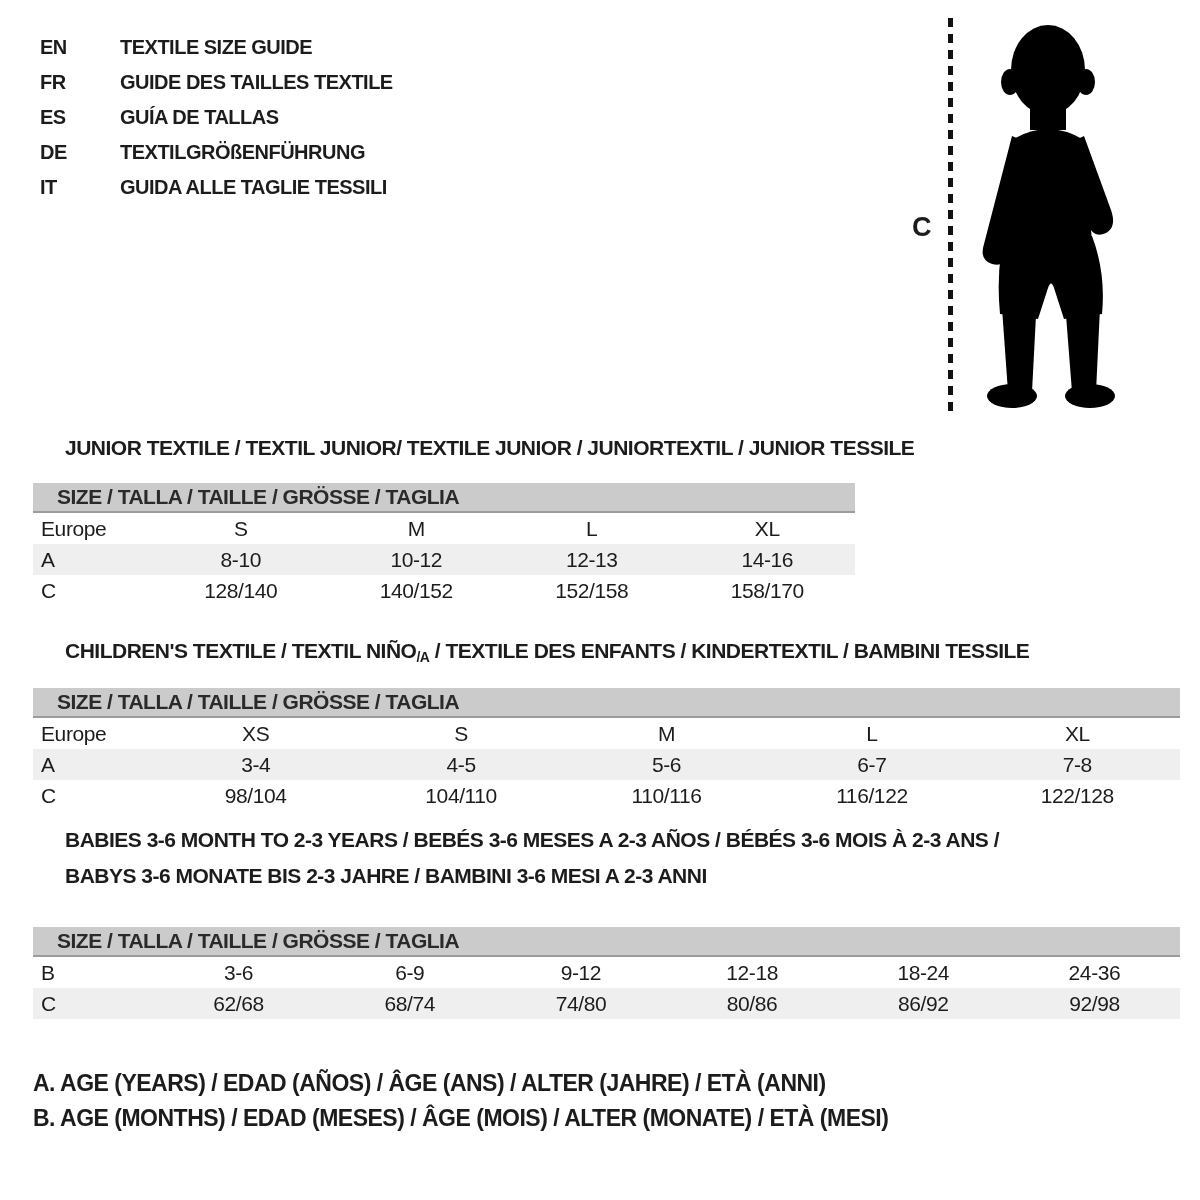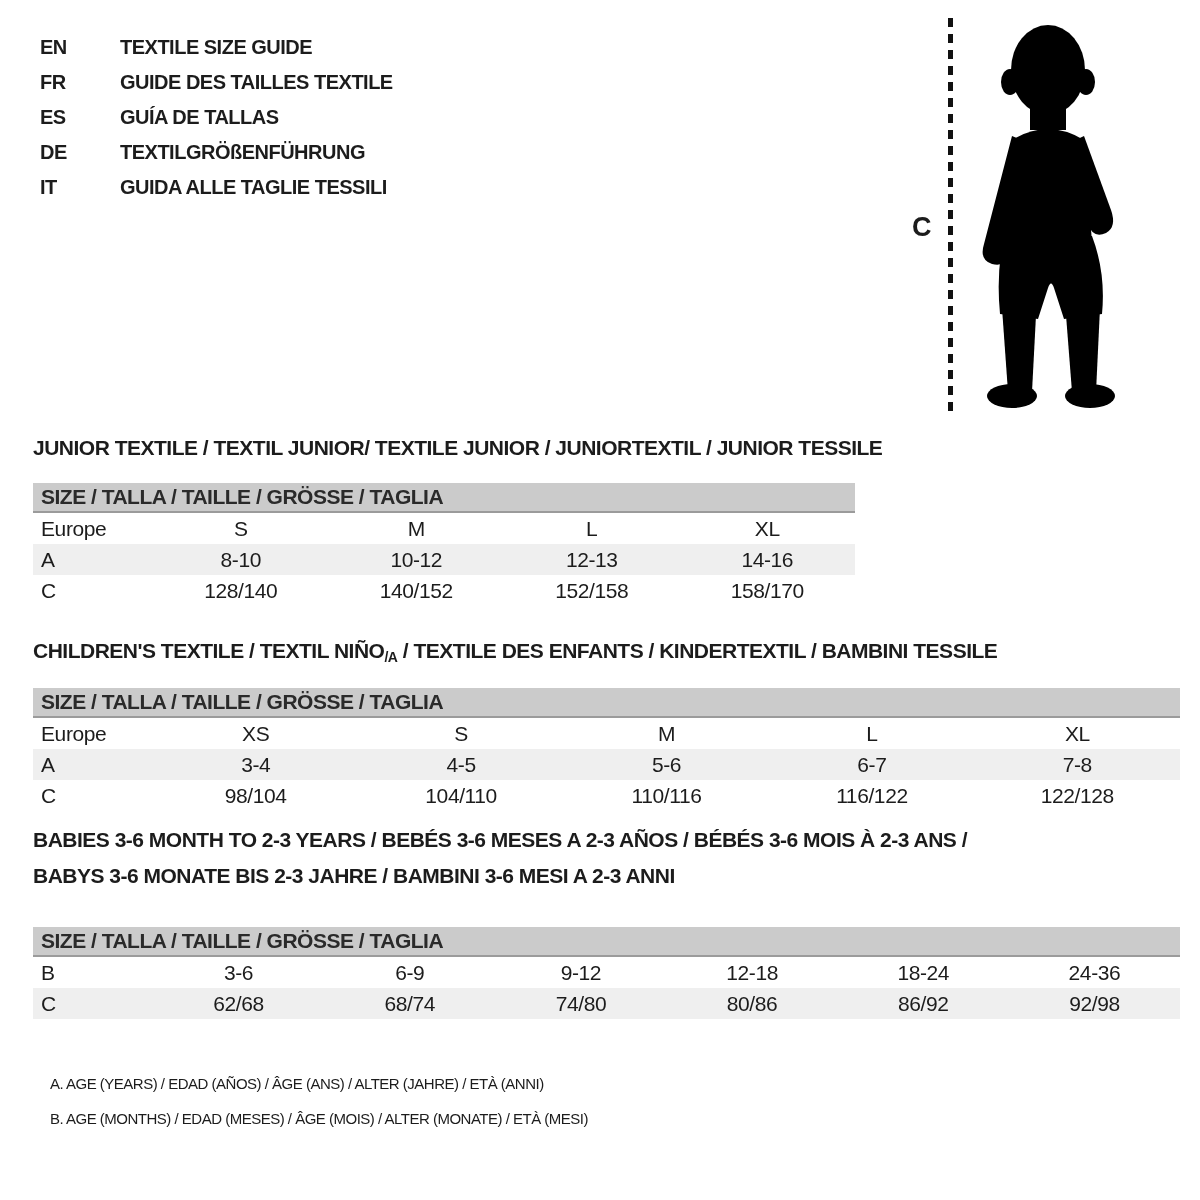--- a/index.html
+++ b/index.html
@@ -18,40 +18,40 @@
 
   
   .measure-line{
     left:948px;top:18px;width:5px;height:398px;
     background:repeating-linear-gradient(to bottom,#111 0 9px,transparent 9px 16px);
   }
   .measure-label{left:912px;top:212px;font-size:27px;font-weight:bold;}
   .silhouette{left:966px;top:18px;}
 
   
-  .heading{font-size:21px;font-weight:bold;letter-spacing:-0.5px;white-space:nowrap;}
+  .heading{font-size:21px;font-weight:bold;letter-spacing:-0.5px;white-space:nowrap;margin-left:32px;}
   .heading .subscript{font-size:14px;vertical-align:-4px;}
 
   
   .table{left:33px;}
   .size-bar{
     height:28px;background:#cbcbcb;border-bottom:2px solid #9b9b9b;
     font-size:21px;font-weight:bold;letter-spacing:-0.5px;
-    display:flex;align-items:center;padding-left:8px;color:#2a2a2a;
+    display:flex;align-items:center;padding-left:24px;color:#2a2a2a;
   }
   .trow{display:flex;height:31px;align-items:center;font-size:21px;font-weight:normal;letter-spacing:-0.4px;}
   .trow.alt{background:#efefef;}
   .cell{flex:1;text-align:center;}
   .cell.label{flex:0 0 112px;text-align:left;padding-left:8px;}
   .junior-table{width:822px;top:483px;}
   .children-table{width:1147px;top:688px;}
   .babies-table{width:1147px;top:927px;}
 
   
-  .notes{left:50px;top:1066px;font-size:15px;font-weight:normal;letter-spacing:-0.5px;line-height:35px;}
+  .notes{left:33px;top:1066px;font-size:23px;font-weight:bold;letter-spacing:-0.5px;line-height:35px;}
 </style>
 </head>
 <body>
 
 <div class="abs lang-list">
   <div class="lang-row">
     <span class="lang-code">EN</span>
     <span class="lang-title">TEXTILE SIZE GUIDE</span>
   </div>
   <div class="lang-row">

